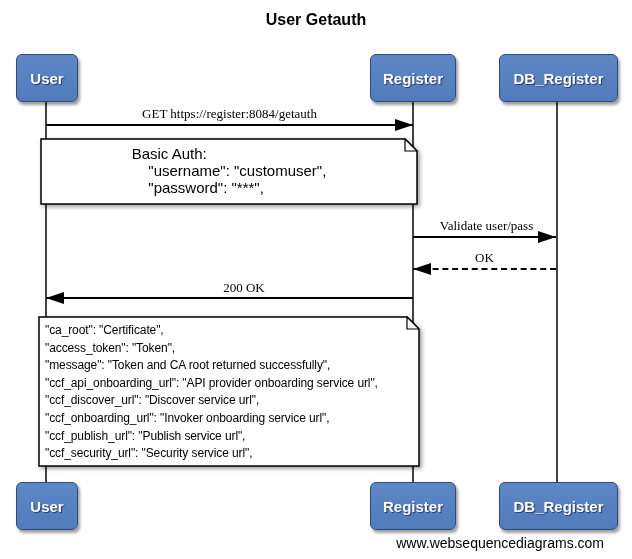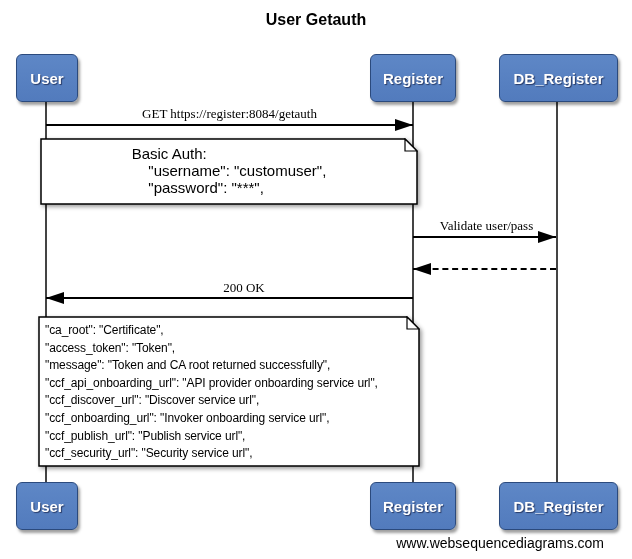--- a/index.html
+++ b/index.html
@@ -93,20 +93,21 @@
       <pre>Basic Auth:
     "username": "customuser",
     "password": "***",</pre>
     </div>
   </div>
 
   <div class="msg-label" style="left:413px;top:218px;width:147px">Validate user/pass</div>
   <div class="msg-line solid" style="left:413px;top:236px;width:143px"></div>
   <div class="arrow-head right" style="left:538px;top:231px"></div>
 
+  <div class="msg-label" style="left:413px;top:250px;width:143px">OK</div>
   <div class="msg-line dashed" style="left:413px;top:268px;width:143px"></div>
   <div class="arrow-head left" style="left:413px;top:263px"></div>
 
   <div class="msg-label" style="left:46px;top:280px;width:396px">200 OK</div>
   <div class="msg-line solid" style="left:46px;top:297px;width:367px"></div>
   <div class="arrow-head left" style="left:46px;top:292px"></div>
 
   <div class="note" style="left:38px;top:316px;width:382px;height:151px">
     <svg width="382" height="151" viewBox="0 0 382 151">
       <polygon class="note-body" points="1,1 369,1 381,13 381,150 1,150"></polygon>

